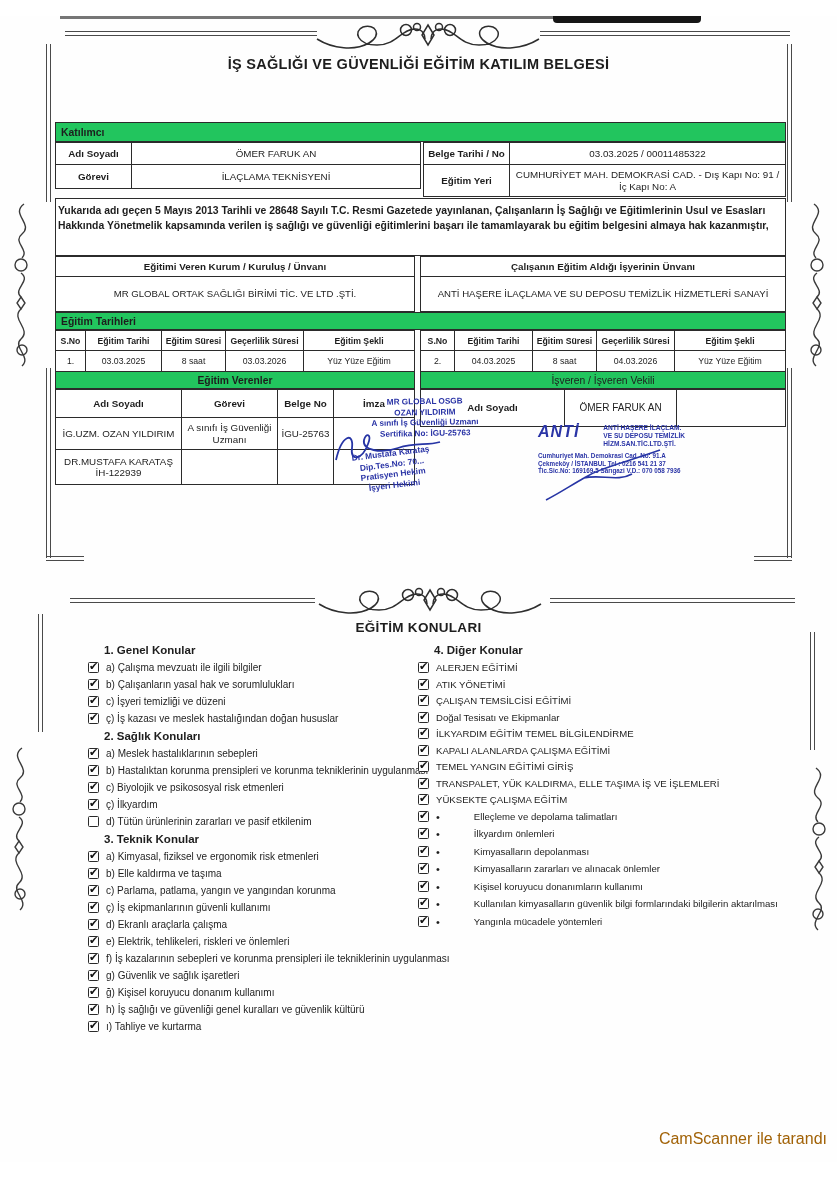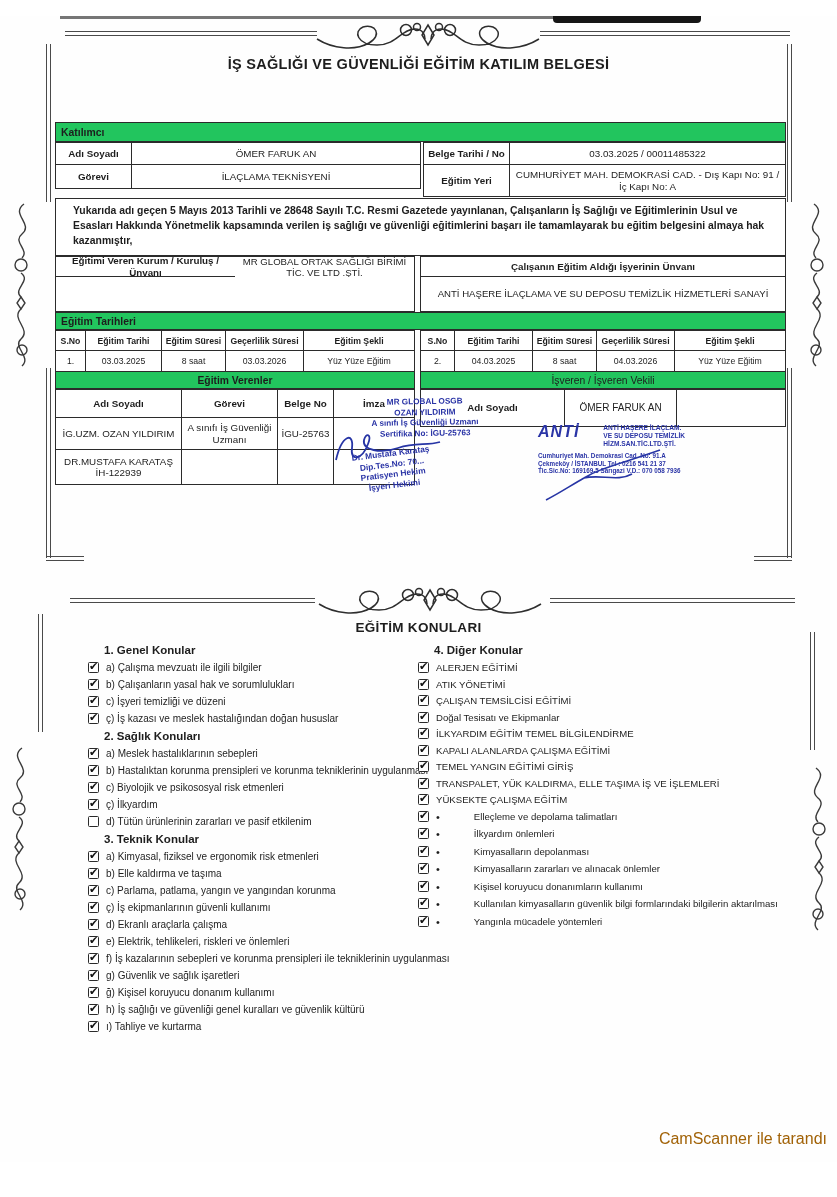--- a/index.html
+++ b/index.html
@@ -27,21 +27,21 @@
   .grid>div.last-c{border-right:none}
   .grid>div.last-r{border-bottom:none}
   .lab{justify-content:flex-start;text-align:left;font-weight:bold;font-size:10.2px;padding-left:6px}
   .val{justify-content:flex-start;text-align:left;padding-left:6px;font-size:10px}
   .hdr{font-weight:bold;font-size:10.2px}
   .small{font-size:9.2px}
   .dates>div{font-size:8.7px;padding:0 2px}
   .dates>div.hdr{font-weight:bold}
   .imza{justify-content:flex-start;align-items:flex-start;padding:4px 0 0 6px}
 
-  .statement{border:1.2px solid #2b2b2b;background:#fff;padding:5px 17px;font-weight:bold;font-size:10.4px;line-height:1.42;text-align:left}
+  .statement{border:1.2px solid #2b2b2b;background:#fff;padding:5px 2px;font-weight:bold;font-size:10.4px;line-height:1.42;text-align:left}
 
   .stamp{color:#2a34a6}
   .osgb{text-align:center;font-weight:bold;font-size:8.2px;line-height:1.3;transform:rotate(-1deg)}
   .docstamp{font-weight:bold;font-size:8.4px;line-height:1.25;transform:rotate(-7deg);text-align:center}
   .antistamp{line-height:1.25}
   .anti-top{display:flex;gap:24px;align-items:flex-start}
   .anti-logo{font-size:16px;font-weight:800;letter-spacing:1px;font-style:italic;line-height:1}
   .anti-right div{font-size:6.6px;font-weight:bold}
   .anti-addr div{font-size:6.3px;font-weight:bold}
   .anti-addr{margin-top:3px}
@@ -123,21 +123,21 @@
   </div>
   <div class="abs grid" style="left:423px;top:126px;width:363px;grid-template-columns:86px 1fr;grid-template-rows:22px 31px">
     <div class="lab">Belge Tarihi / No</div>
     <div class="val last-c">03.03.2025 / 00011485322</div>
     <div class="lab last-r">Eğitim Yeri</div>
     <div class="val small last-c last-r" style="white-space:normal">CUMHURİYET MAH. DEMOKRASİ CAD. - Dış Kapı No: 91 / İç Kapı No: A</div>
   </div>
 
   <div class="abs statement" style="left:55px;top:182px;width:731px;height:58px">Yukarıda adı geçen 5 Mayıs 2013 Tarihli ve 28648 Sayılı T.C. Resmi Gazetede yayınlanan, Çalışanların İş Sağlığı ve Eğitimlerinin Usul ve Esasları Hakkında Yönetmelik kapsamında verilen iş sağlığı ve güvenliği eğitimlerini başarı ile tamamlayarak bu eğitim belgesini almaya hak kazanmıştır,</div>
 
-  <div class="abs grid" style="left:55px;top:240px;width:360px;grid-template-columns:1fr 1fr;grid-template-rows:20px 34px">
+  <div class="abs grid" style="left:55px;top:240px;width:360px;grid-template-columns:1fr;grid-template-rows:20px 34px">
     <div class="hdr last-c">Eğitimi Veren Kurum / Kuruluş / Ünvanı</div>
     <div class="last-c last-r" style="font-size:9.6px">MR GLOBAL ORTAK SAĞLIĞI BİRİMİ  TİC. VE LTD .ŞTİ.</div>
   </div>
   <div class="abs grid" style="left:420px;top:240px;width:366px;grid-template-columns:1fr;grid-template-rows:20px 34px">
     <div class="hdr last-c">Çalışanın Eğitim Aldığı İşyerinin Ünvanı</div>
     <div class="last-c last-r" style="font-size:9.6px">ANTİ HAŞERE İLAÇLAMA VE SU DEPOSU TEMİZLİK HİZMETLERİ SANAYİ</div>
   </div>
 
   <div class="abs box" style="left:55px;top:296px;width:731px;height:18px">
     <span class="strip-label">Eğitim Tarihleri</span>

